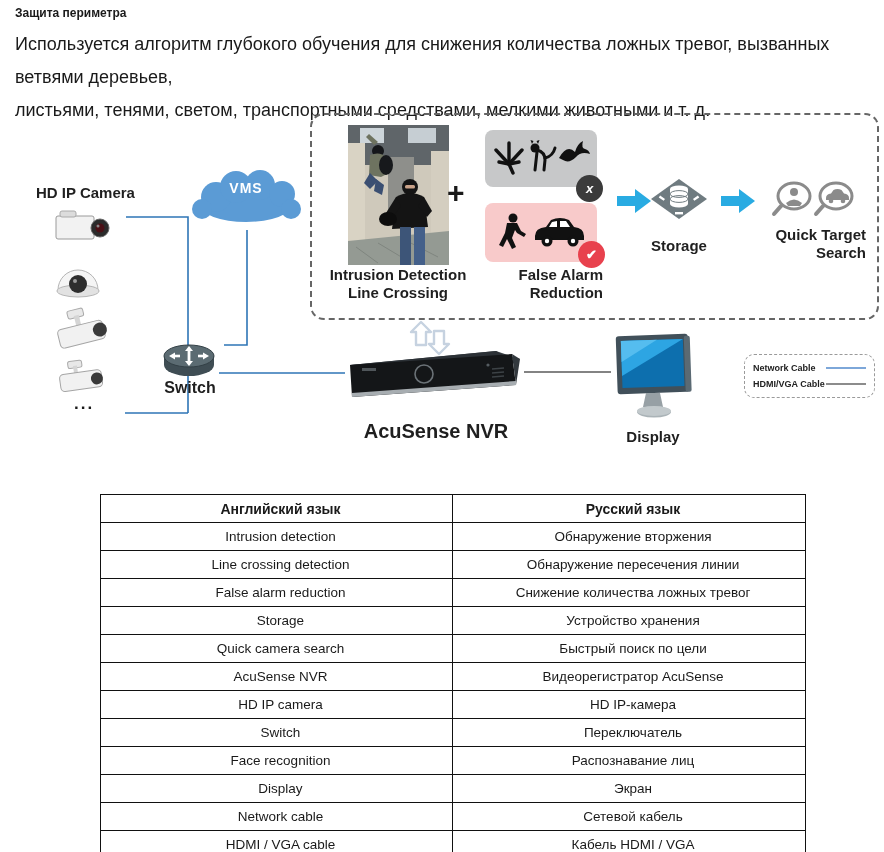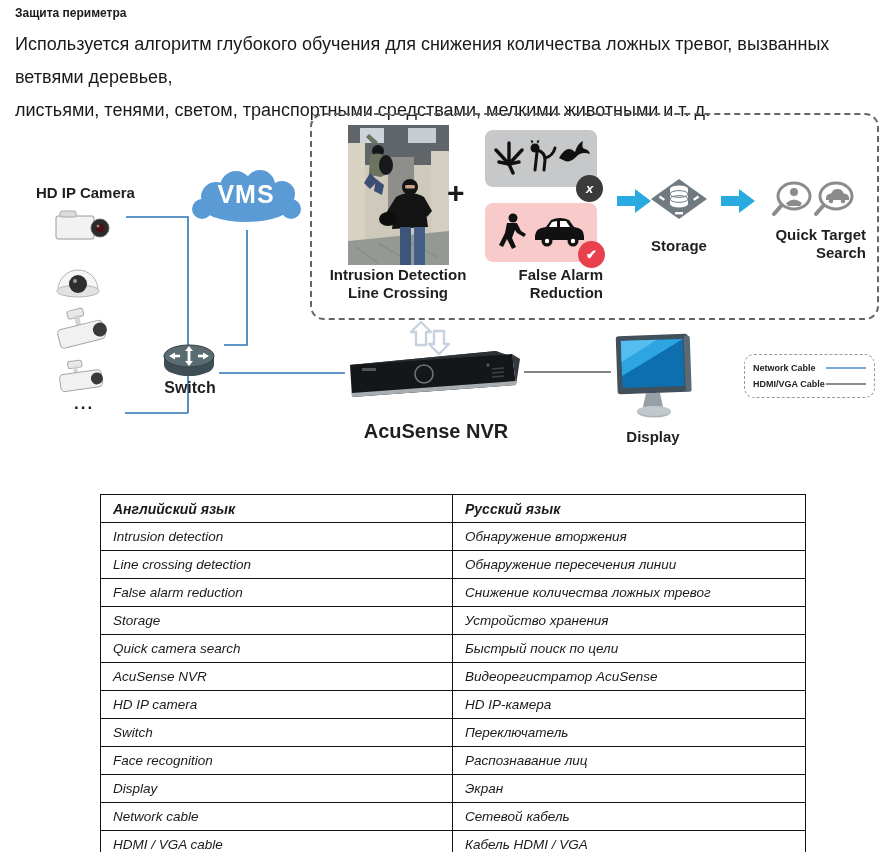--- a/index.html
+++ b/index.html
@@ -8,21 +8,21 @@
     font-family:"Liberation Sans", sans-serif;color:#1a1a1a;overflow:hidden;
   }
   .abs{position:absolute;}
   
   #title{left:15px;top:6px;font-size:12px;font-weight:700;}
   #desc{left:15px;top:28px;width:866px;font-size:18px;line-height:33px;}
   
   .dlabel{font-weight:700;font-size:15px;color:#1f1f1f;}
   #lbl-hdip{left:36px;top:184px;}
   #vms-cloud{left:190px;top:167px;width:112px;height:62px;}
-  #vms-label{left:190px;top:180px;width:112px;text-align:center;color:#fff;font-size:25px;font-weight:700;letter-spacing:1px;}
+  #vms-label{left:190px;top:180px;width:112px;text-align:center;color:#fff;font-size:14px;font-weight:700;letter-spacing:1px;}
   #cameras{left:48px;top:204px;width:72px;height:196px;}
   #dots{left:74px;top:394px;font-size:17px;font-weight:700;letter-spacing:2px;}
   #switch-icon{left:160px;top:336px;width:58px;height:44px;}
   #lbl-switch{left:152px;top:379px;width:76px;text-align:center;font-size:16px;}
   #dashed-box{left:310px;top:113px;width:565px;height:203px;border:2px dashed #666;border-radius:14px;}
   #intrusion-photo{left:348px;top:125px;width:101px;height:140px;}
   #lbl-intrusion{left:322px;top:266px;width:152px;text-align:center;line-height:18px;}
   #plus-sign{left:447px;top:176px;font-size:30px;font-weight:700;}
   #panel-gray{left:485px;top:130px;width:112px;height:57px;background:var(--panel-gray,#C7C8C9);border-radius:8px;}
   #panel-pink{left:485px;top:203px;width:112px;height:59px;background:var(--panel-pink,#F8CACA);border-radius:8px;}
@@ -43,22 +43,22 @@
   #lbl-display{left:613px;top:428px;width:80px;text-align:center;}
   
   #legend-box{left:744px;top:354px;width:131px;height:44px;border:1.5px dashed #9a9a9a;border-radius:10px;
     display:flex;flex-direction:column;justify-content:space-evenly;padding:2px 8px;box-sizing:border-box;}
   .legend-row{display:flex;align-items:center;justify-content:space-between;}
   .legend-label{font-size:9px;font-weight:700;color:#222;}
   .legend-line{width:40px;height:2px;display:inline-block;}
   
   #translation-table{position:absolute;left:100px;top:494px;width:706px;border-collapse:collapse;table-layout:fixed;}
   #translation-table th,#translation-table td{
-    border:1.5px solid #111;height:27px;padding:0 4px 0 12px;text-align:left;vertical-align:middle;
-    font-size:13.5px;white-space:nowrap;overflow:hidden;font-style:italic;}
+    border:1.5px solid #111;height:27px;padding:0 4px 0 12px;text-align:center;vertical-align:middle;
+    font-size:13.5px;white-space:nowrap;overflow:hidden;}
   #translation-table th{font-weight:700;font-size:14px;}
   #lines-svg{left:0;top:0;}
 </style>
 </head>
 <body>
 
 <div class="abs" id="title">Защита периметра</div>
 <div class="abs" id="desc">
   <div>Используется алгоритм глубокого обучения для снижения количества ложных тревог, вызванных ветвями деревьев,</div>
   <div>листьями, тенями, светом, транспортными средствами, мелкими животными и т. д.</div>

